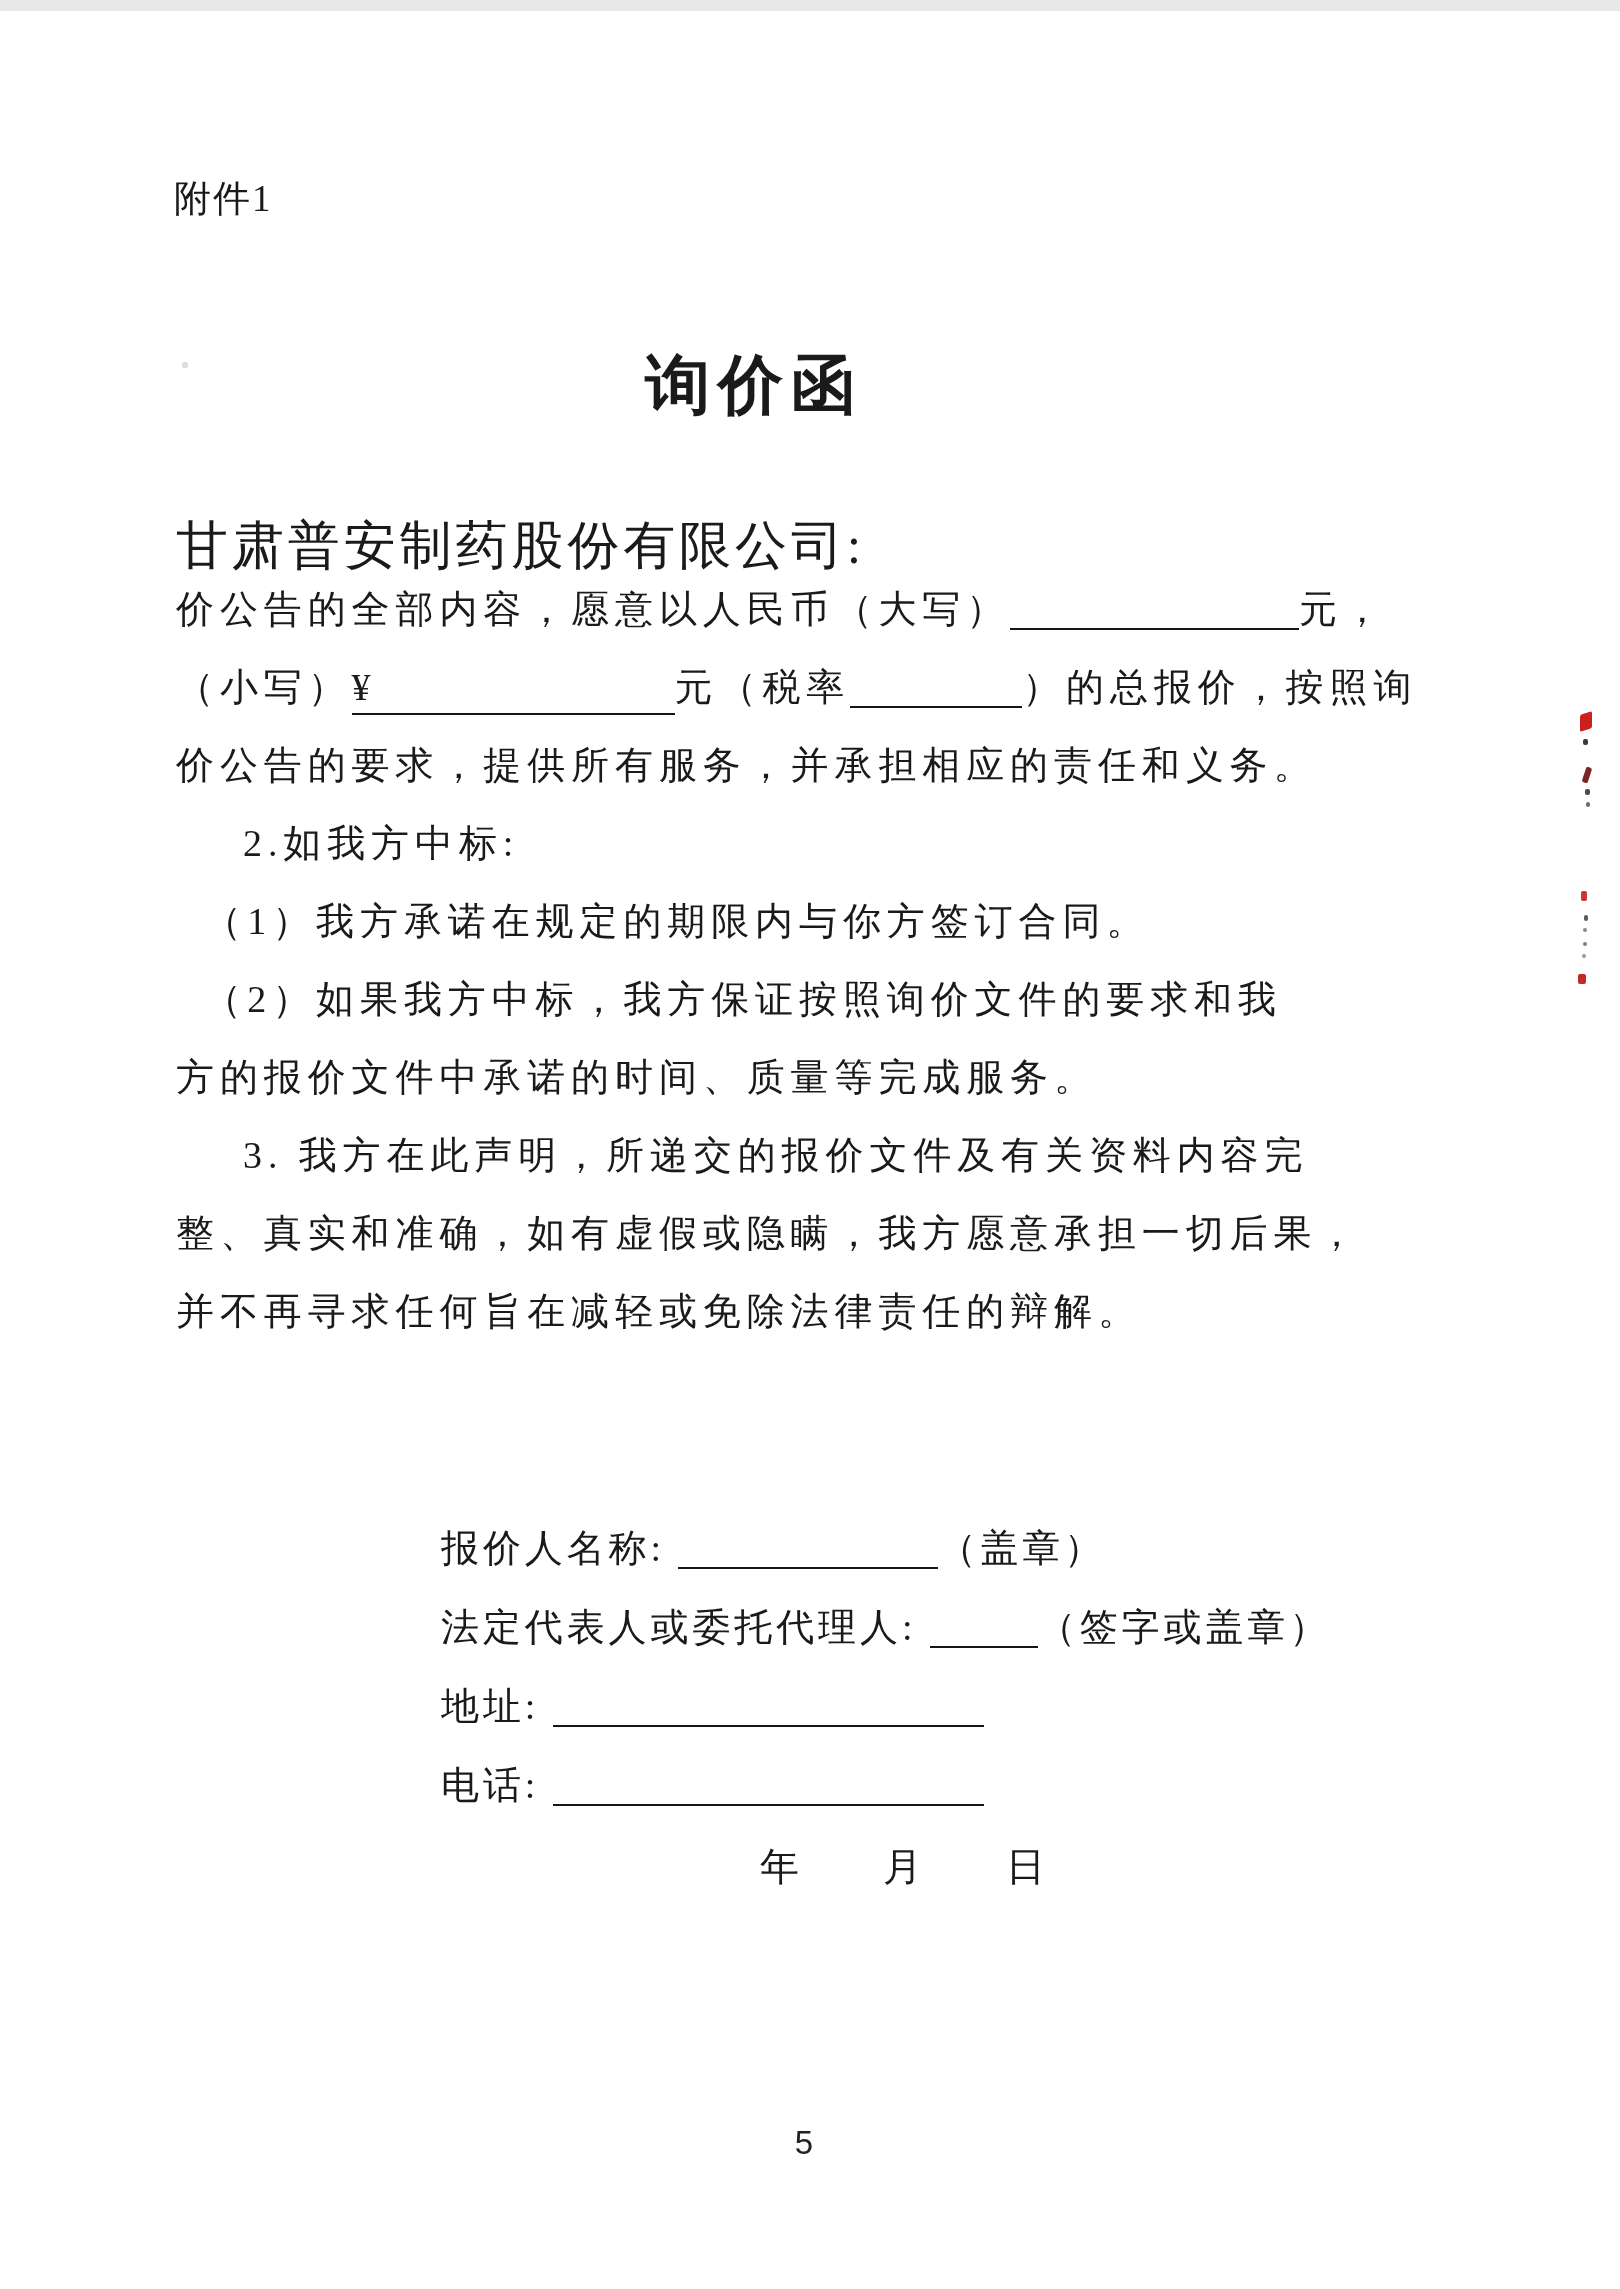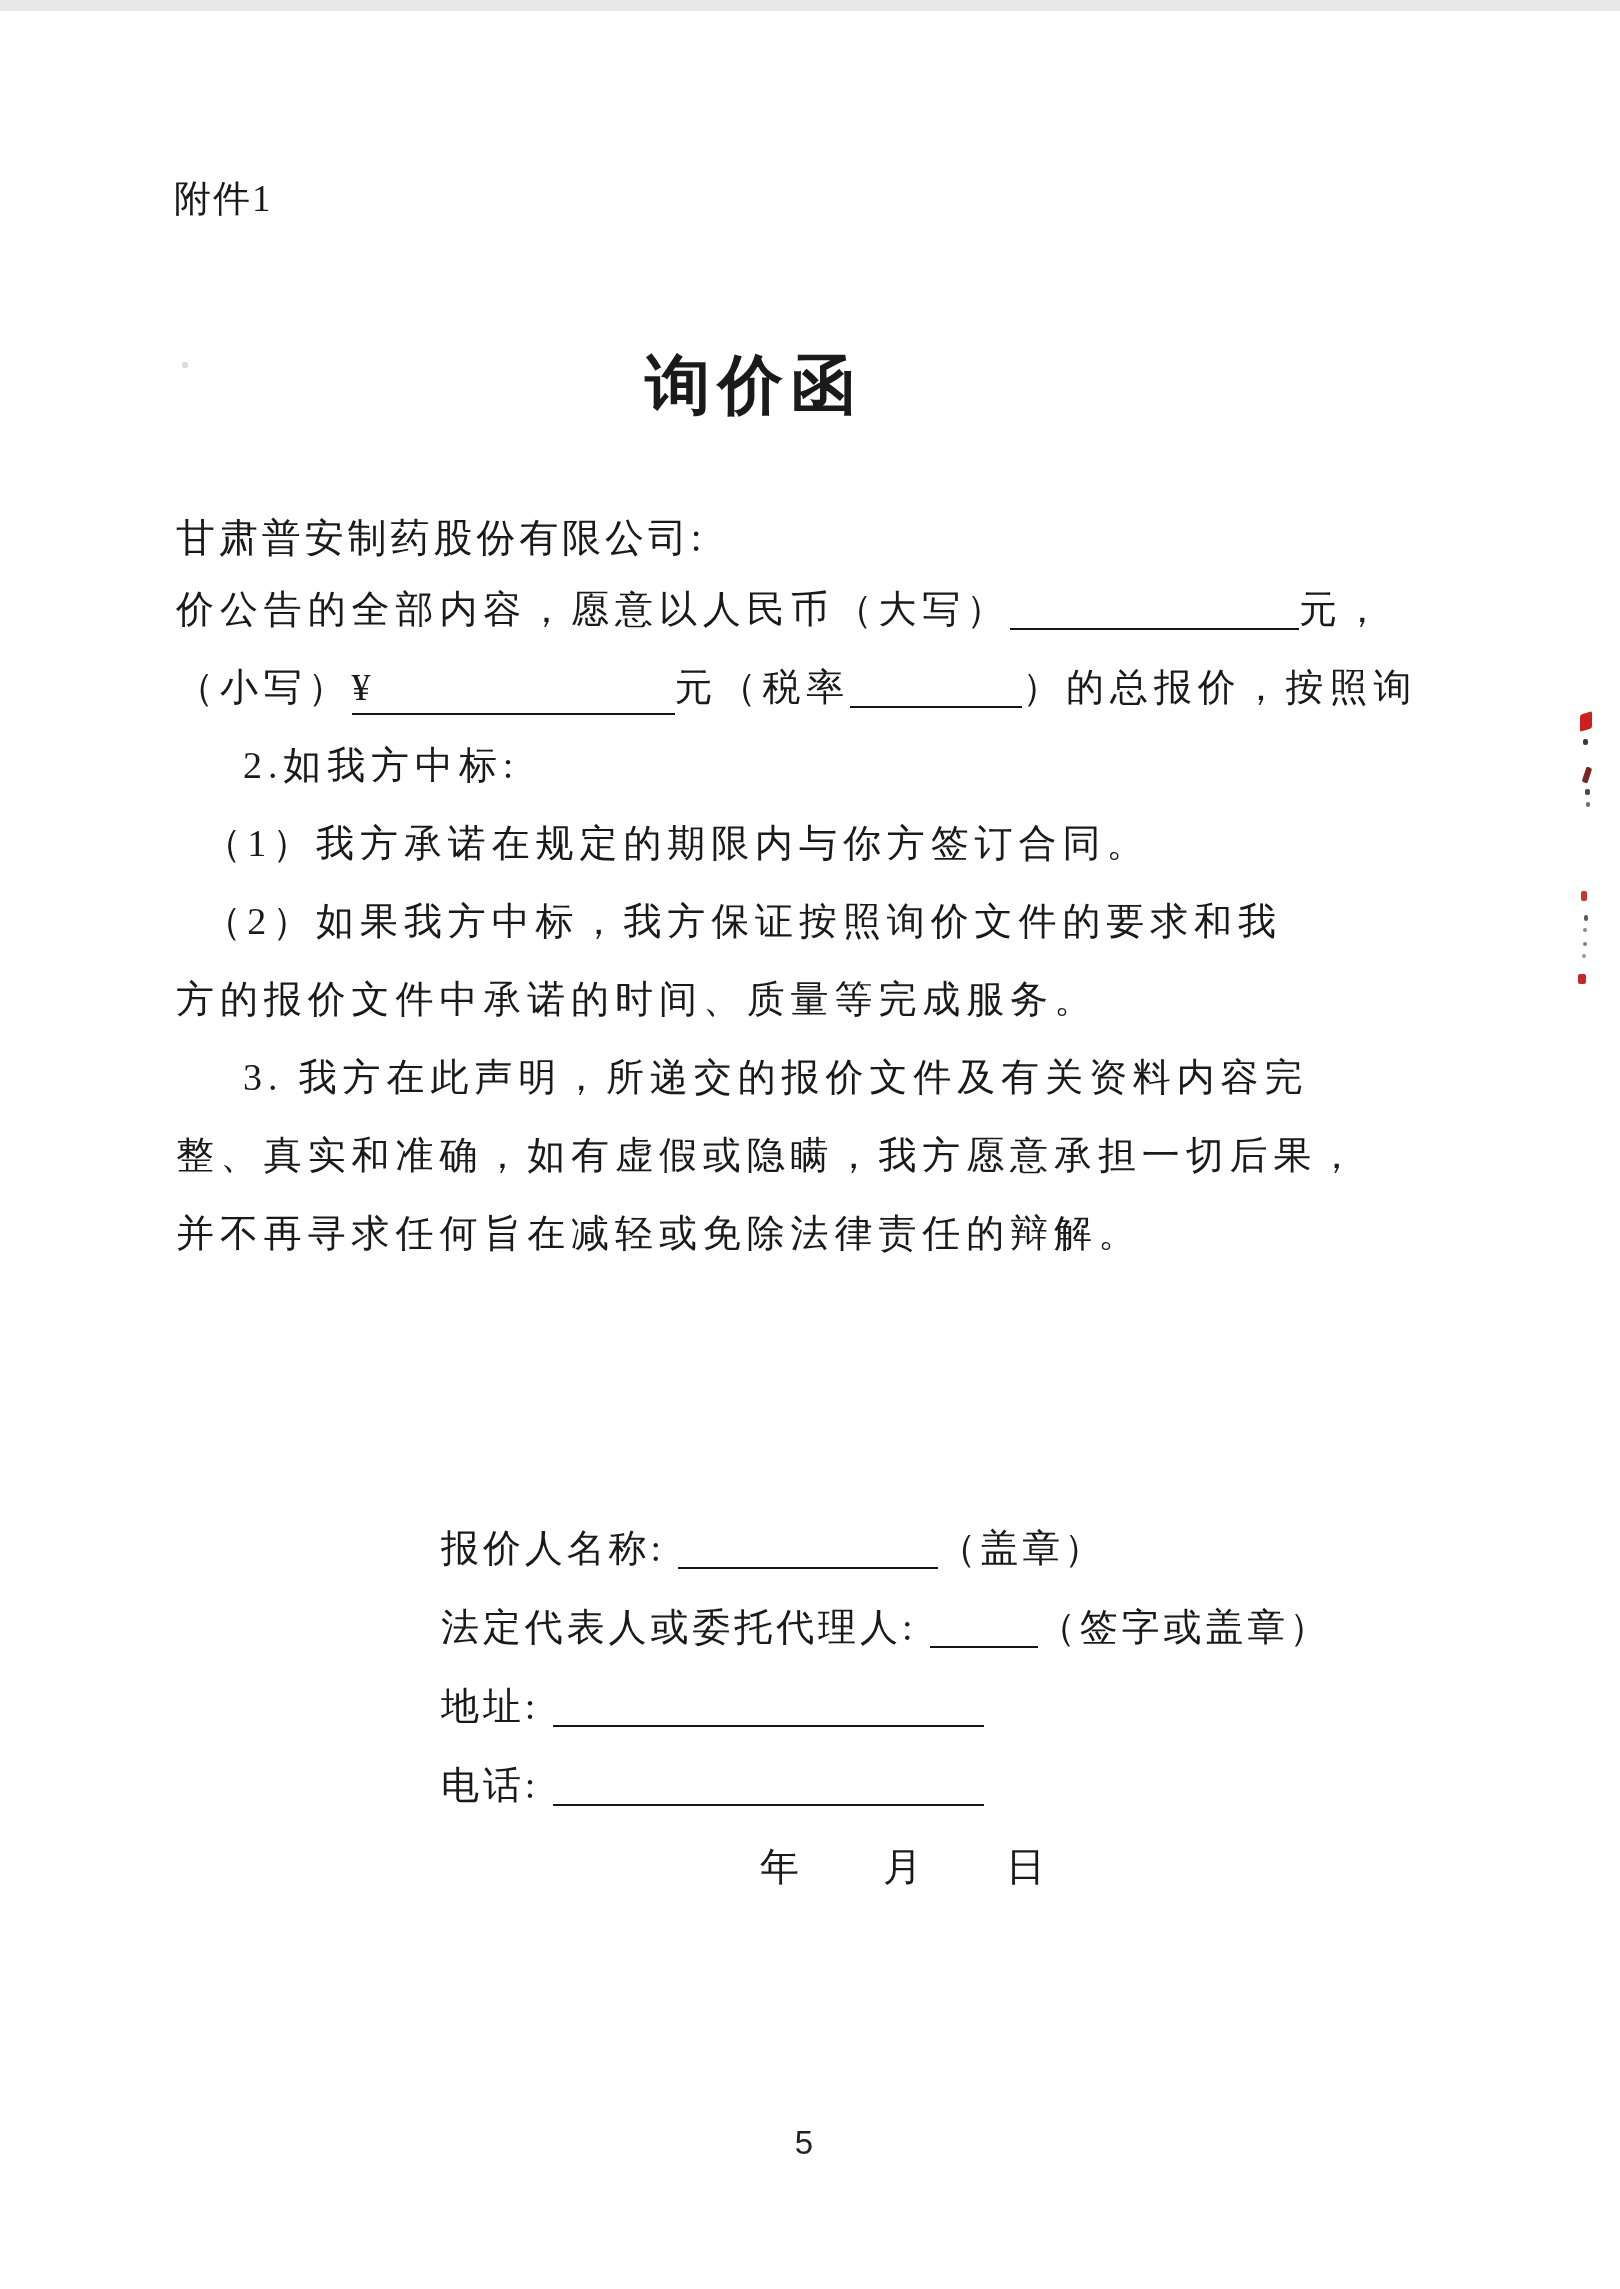--- a/index.html
+++ b/index.html
@@ -16,21 +16,21 @@
     position:absolute; left:174px; top:163px;
     font-size:37px; letter-spacing:2px;
   }
   .title {
     position:absolute; left:0; top:286px; width:1509px;
     text-align:center;
     font-size:65px; font-weight:bold; letter-spacing:7.8px;font-family:Liberation Serif, serif;
   }
   .salutation {
     position:absolute; left:176px; top:500px;
-    font-size:39px; letter-spacing:3.9px; white-space:nowrap;
+    font-size:52px; letter-spacing:3.9px; white-space:nowrap;
   }
   .letter-body {
     position:absolute; left:176px; top:559px; width:1196px;
   }
   .text-line {
     height:78px; line-height:78px;
     font-size:38px; letter-spacing:5.9px; white-space:nowrap;
   }
   .blank {
     display:inline-block;
@@ -83,20 +83,21 @@
 
   <div class="attachment">附件1</div>
 
   <h1 class="title">询价函</h1>
 
   <div class="salutation">甘肃普安制药股份有限公司:</div>
 
   <div class="letter-body" id="letter-body">
       <div class="text-line"><span>价公告的全部内容，愿意以人民币（大写）</span><span class="blank" style="width: 289px;"></span><span>元，</span></div>
       <div class="text-line"><span>（小写）</span><span class="blank has-text" style="width: 323px;">¥</span><span>元（税率</span><span class="blank" style="width: 172px;"></span><span>）的总报价，按照询</span></div>
+      <div class="text-line"><span>价公告的要求，提供所有服务，并承担相应的责任和义务。</span></div>
       <div class="text-line" style="padding-left: 67px;"><span>2.如我方中标:</span></div>
       <div class="text-line" style="padding-left: 27.4px;"><span>（1）我方承诺在规定的期限内与你方签订合同。</span></div>
       <div class="text-line" style="padding-left: 27.4px;"><span>（2）如果我方中标，我方保证按照询价文件的要求和我</span></div>
       <div class="text-line"><span>方的报价文件中承诺的时间、质量等完成服务。</span></div>
       <div class="text-line" style="padding-left: 67px;"><span>3. 我方在此声明，所递交的报价文件及有关资料内容完</span></div>
       <div class="text-line"><span>整、真实和准确，如有虚假或隐瞒，我方愿意承担一切后果，</span></div>
       <div class="text-line"><span>并不再寻求任何旨在减轻或免除法律责任的辩解。</span></div>
     </div>
 
   <div class="signature-block" id="signature-block">

